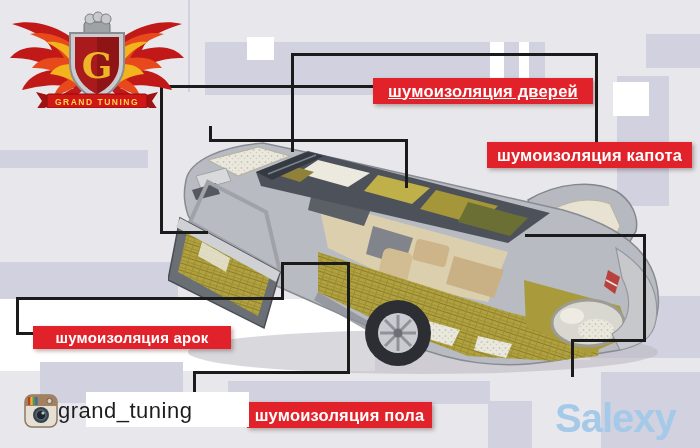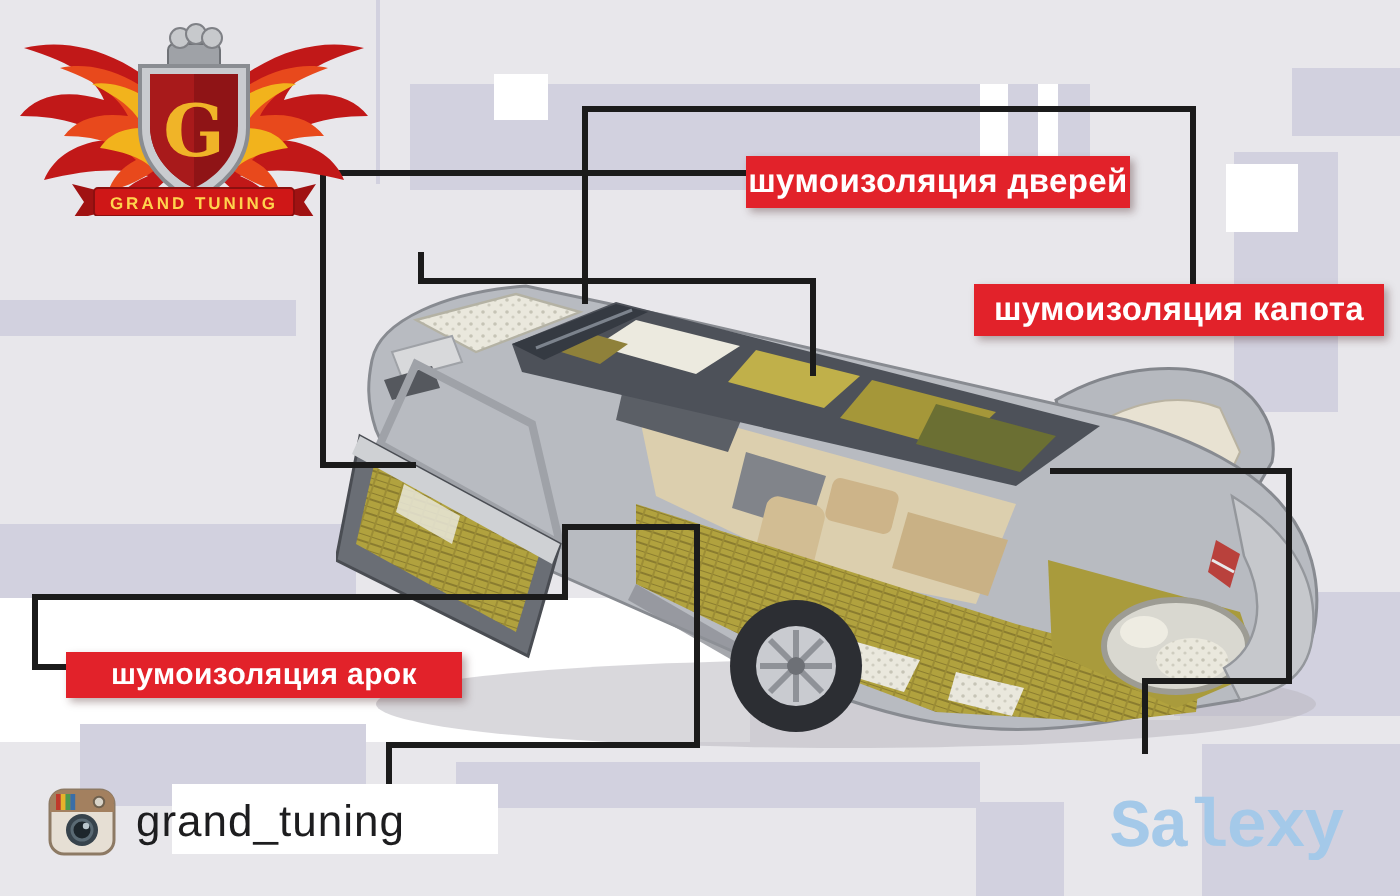--- a/index.html
+++ b/index.html
@@ -13,26 +13,26 @@
   .ln{position:absolute;background:#1b1b1b;z-index:4;}
   .tag{
     position:absolute;z-index:5;background:#e2222a;color:#fff;
     display:flex;align-items:center;justify-content:center;
     font-weight:bold;font-size:16.5px;letter-spacing:.2px;
     box-shadow:2px 2px 4px rgba(60,20,20,.35);
     white-space:nowrap;
   }
   #car{position:absolute;left:168px;top:130px;z-index:3;}
   #logo{position:absolute;left:6px;top:6px;z-index:6;}
-  #insta{position:absolute;left:24px;top:394px;z-index:6;display:flex;align-items:center;gap:10px;}
+  #insta{position:absolute;left:24px;top:394px;z-index:6;display:flex;align-items:center;}
   #insta-strip{position:absolute;left:86px;top:392px;width:163px;height:35px;background:#fff;z-index:5;}
   #handle{font-size:22px;color:#1d1d1f;letter-spacing:.5px;}
   #watermark{
     position:absolute;left:555px;top:396px;z-index:6;
-    font-family:Liberation Mono, monospace;font-weight:bold;font-size:34px;
+    font-family:Liberation Sans, sans-serif;font-weight:bold;font-size:40px;
     color:#a4c9e9;letter-spacing:-1px;
   }
 </style>
 </head>
 <body>
 
 <div id="stage">
 
   <div class="tile t-lav" style="left:205px;top:42px;width:340px;height:53px;"></div>
   <div class="tile t-wht" style="left:490px;top:42px;width:14px;height:53px;"></div>
@@ -153,28 +153,31 @@
   <div class="ln" style="left:193px;top:410px;width:56px;height:3px;"></div>
   <div class="ln" style="left:193px;top:371px;width:3px;height:42px;"></div>
   <div class="ln" style="left:193px;top:371px;width:157px;height:3px;"></div>
   <div class="ln" style="left:347px;top:262px;width:3px;height:112px;"></div>
 
   <div class="ln" style="left:571px;top:339px;width:3px;height:38px;"></div>
   <div class="ln" style="left:571px;top:339px;width:75px;height:3px;"></div>
   <div class="ln" style="left:643px;top:234px;width:3px;height:108px;"></div>
   <div class="ln" style="left:525px;top:234px;width:121px;height:3px;"></div>
 
-  <div class="tag" style="left:373px;top:78px;width:192px;height:26px;">
+  <div class="tag" style="left:373px;top:78px;width:220px;height:26px;text-decoration:underline;">
       <span>шумоизоляция дверей</span>
     </div>
   <div class="tag" style="left:487px;top:142px;width:205px;height:26px;">
       <span>шумоизоляция капота</span>
     </div>
   <div class="tag" style="left:33px;top:326px;width:198px;height:23px;font-size:15px;">
       <span>шумоизоляция арок</span>
+    </div>
+  <div class="tag" style="left:247px;top:402px;width:185px;height:26px;">
+      <span>шумоизоляция пола</span>
     </div>
 
   <svg id="logo" width="182" height="102" viewBox="0 0 182 102">
 
     <g transform="translate(92,48)">
       <path d="M0,8 C-30,-28 -62,-36 -86,-30 C-60,-22 -50,-14 -46,-4 C-66,-10 -80,-6 -88,4 C-64,4 -52,10 -46,16 C-62,18 -72,26 -76,36 C-52,30 -36,30 -24,34 C-34,38 -40,44 -42,52 C-20,44 -6,32 0,8 Z" fill="#c11818"></path>
       <path d="M-4,10 C-26,-16 -50,-24 -68,-20 C-46,-12 -38,-4 -34,4 C-50,2 -60,6 -66,14 C-46,14 -36,20 -30,26 C-38,30 -42,36 -44,42 C-24,36 -10,26 -4,10 Z" fill="#e8491c"></path>
       <path d="M-6,12 C-22,-8 -40,-14 -52,-12 C-36,-4 -30,2 -26,10 C-38,10 -44,14 -48,20 C-34,22 -26,26 -22,30 C-14,24 -8,18 -6,12 Z" fill="#f2b31c"></path>
     </g>
 

